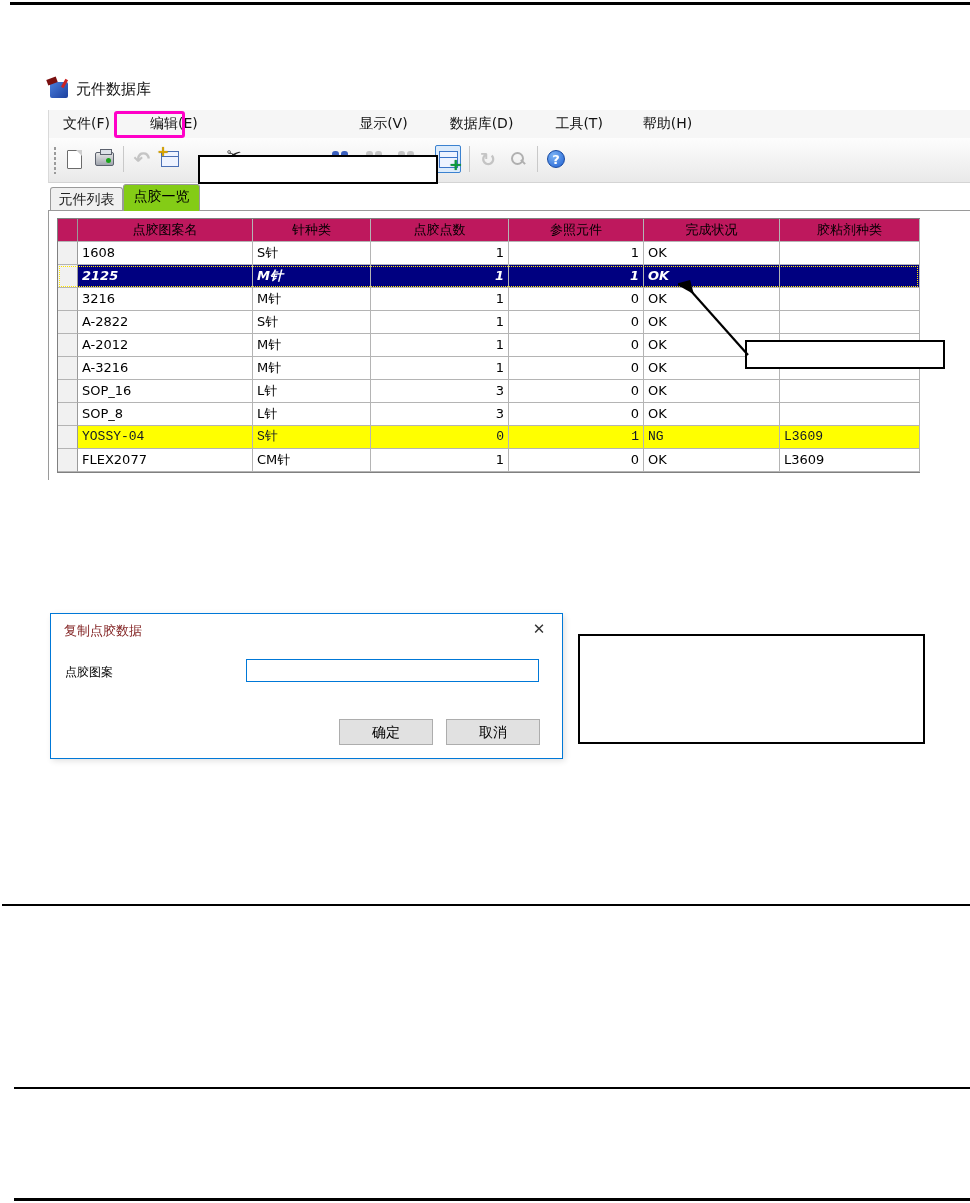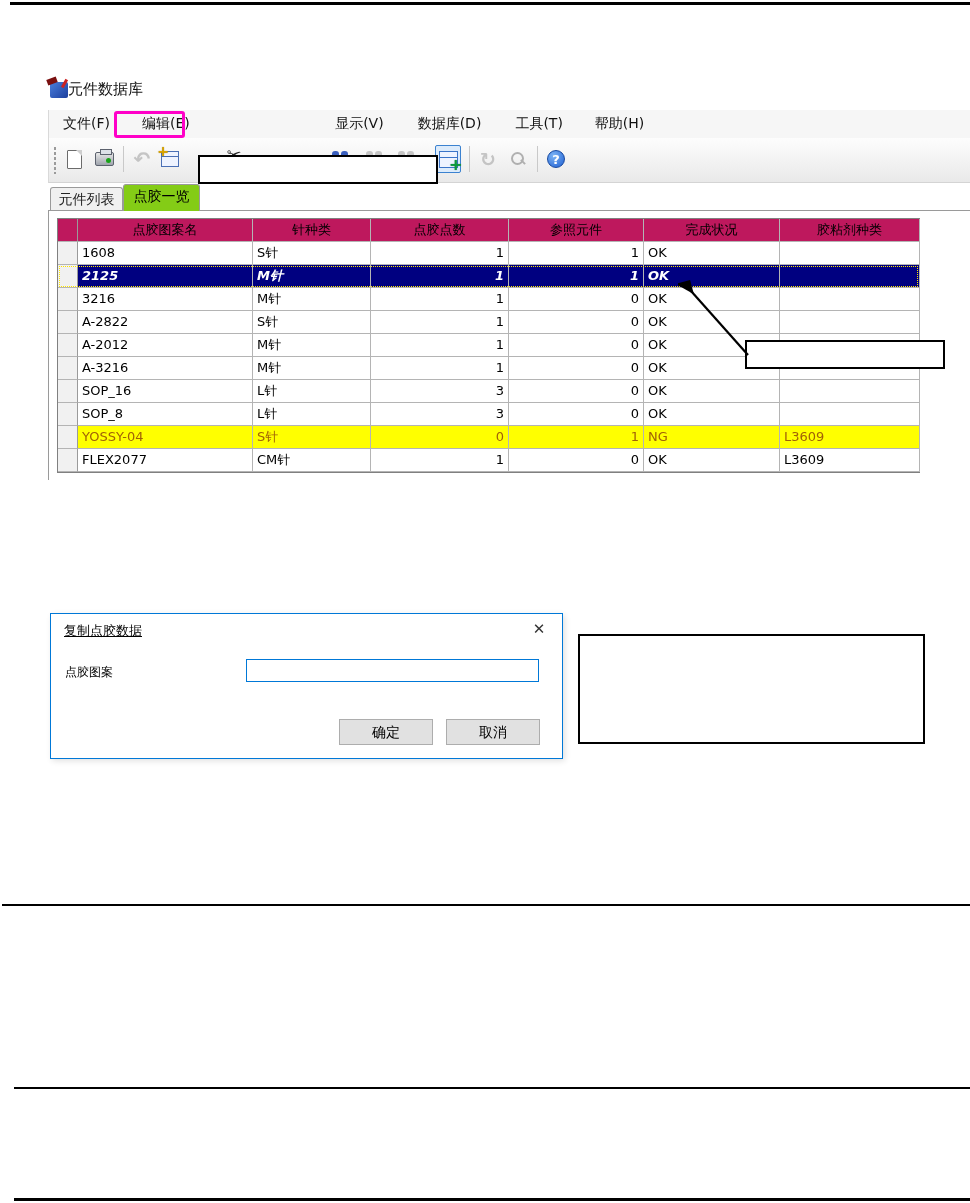--- a/index.html
+++ b/index.html
@@ -21,21 +21,21 @@
     border-radius:2px; position:relative;
   }
   #win-icon::before { content:""; position:absolute; left:-3px; top:-4px; width:10px; height:6px;
     background:#7a1010; transform:rotate(-20deg); }
   #win-icon::after { content:""; position:absolute; right:2px; top:-3px; width:3px; height:9px;
     background:#c22; transform:rotate(30deg); }
 
   #menubar {
     left:48px; top:110px; width:922px; height:28px;
     background:#f6f6f6; border-left:1px solid #d9d9d9;
-    display:flex; align-items:center; gap:4px;
+    display:flex; align-items:center; gap:12px;
   }
   .menu-item { padding:3px 10px; font-size:14px; color:#111; white-space:nowrap; }
   #menu-highlight {
     left:114px; top:111px; width:71px; height:27px;
     border:3px solid var(--hl,#ff00c8); border-radius:3px; background:transparent;
   }
 
   #toolbar {
     left:48px; top:138px; width:922px; height:45px;
     background:linear-gradient(#fdfdfd,#e9e9e9);
@@ -97,51 +97,51 @@
   #grid { left:57px; top:218px; width:863px; z-index:2; border:1px solid #808080;
     background:#fff; font-size:13px; }
   .grow { display:grid; grid-template-columns:20px 175px 118px 138px 135px 136px 140px; }
   .gcell { border-right:1px solid #b4b4b4; border-bottom:1px solid #b4b4b4;
     height:23px; line-height:22px; padding:0 4px; overflow:hidden; white-space:nowrap; }
   .ghead .gcell { height:23px; text-align:center; background:#be185d; }
   .rowhdr { background:#f1f1f1; border-right:1px solid #9a9a9a; padding:0; }
   .num { text-align:right; }
   .grow.selected .gcell:not(.rowhdr) { background:var(--selbg,#000080); color:#fff; font-weight:bold; }
   .grow.selected { outline:1px dotted #ffe600; outline-offset:-2px;font-style:italic; }
-  .grow.warning .gcell:not(.rowhdr) { background:var(--warnbg,#ffff00); color:#a16207; }
+  .grow.warning .gcell:not(.rowhdr) { background:var(--warnbg,#ffff00); color:#0f172a;font-family:Liberation Mono, monospace; }
 
   
   .callout-box { position:absolute; background:#fff; border:2px solid #000; z-index:6; }
   .note-underline { position:absolute; background:#000; height:2px; }
 
   
   #dialog { left:50px; top:613px; width:513px; height:146px; background:#fff;
     border:1px solid var(--acc,#0078d7); box-shadow:2px 2px 6px rgba(0,0,0,.12); }
-  #dialog-title { position:absolute; left:13px; top:8px; font-size:13px; color:#000000;text-decoration:underline; }
+  #dialog-title { position:absolute; left:13px; top:8px; font-size:13px; color:#7f1d1d; }
   #dialog-close { position:absolute; right:6px; top:2px; width:34px; height:26px;
     display:flex; align-items:center; justify-content:center; font-size:15px; color:#333; }
   #dialog-field-label { position:absolute; left:14px; top:50px; font-size:12px; }
   #dialog-input { position:absolute; left:195px; top:45px; width:293px; height:23px;
     border:1px solid var(--acc,#0078d7); background:#fff; font-size:13px; padding:0 4px; outline:none; }
   .dlg-btn { position:absolute; top:105px; width:94px; height:26px; background:#e1e1e1;
     border:1px solid #adadad; font-size:14px; text-align:center; line-height:24px; }
   #btn-ok { left:288px; }
   #btn-cancel { left:395px; }
 </style>
 </head>
 <body>
 
 <div id="page">
 
   <div class="rule" style="left:10px; top:2px; width:960px; height:3px;"></div>
   <div class="rule" style="left:2px; top:904px; width:968px; height:2px;"></div>
   <div class="rule" style="left:14px; top:1087px; width:956px; height:2px;"></div>
   <div class="rule" style="left:14px; top:1198px; width:956px; height:3px;"></div>
 
-  <div class="abs" style="left:50px; top:80px; display:flex; align-items:center; ">
+  <div class="abs" style="left:50px; top:80px; display:flex; align-items:center; gap:8px;">
     <span id="win-icon"></span>
     <span id="win-title-text">元件数据库</span>
   </div>
 
   <div id="menubar" class="abs">
     <span class="menu-item" style="margin-left:4px;">文件(F)</span>
     <span class="menu-item" style="margin-left:8px;">编辑(E)</span>
     <span class="menu-item" style="margin-left:12px;margin-top:44px;">包装代码(P)</span>
     <span class="menu-item" style="margin-left:10px;">显示(V)</span>
     <span class="menu-item" style="margin-left:10px;">数据库(D)</span>

